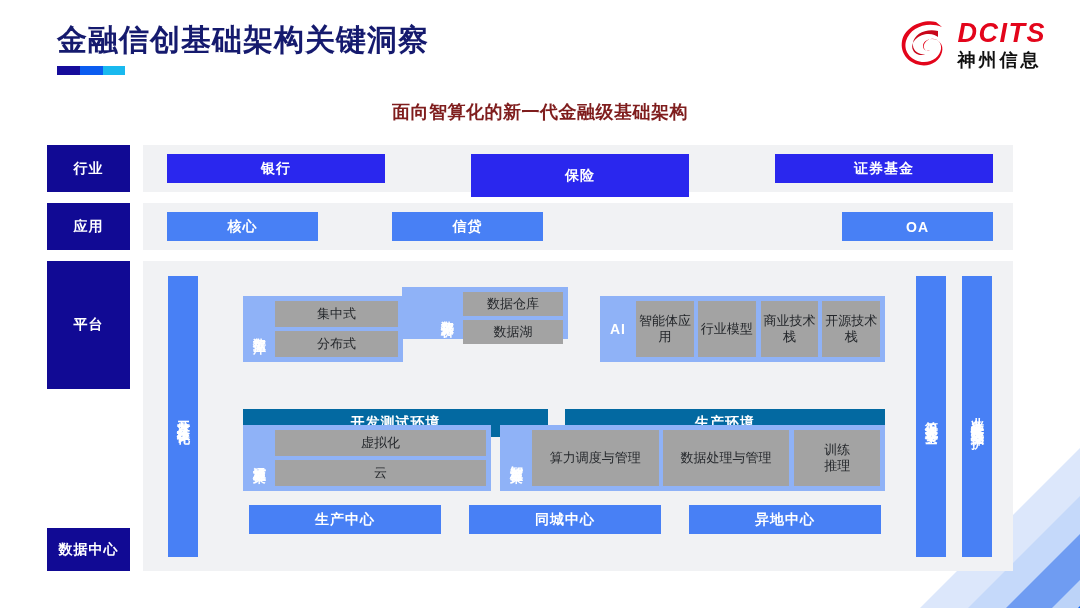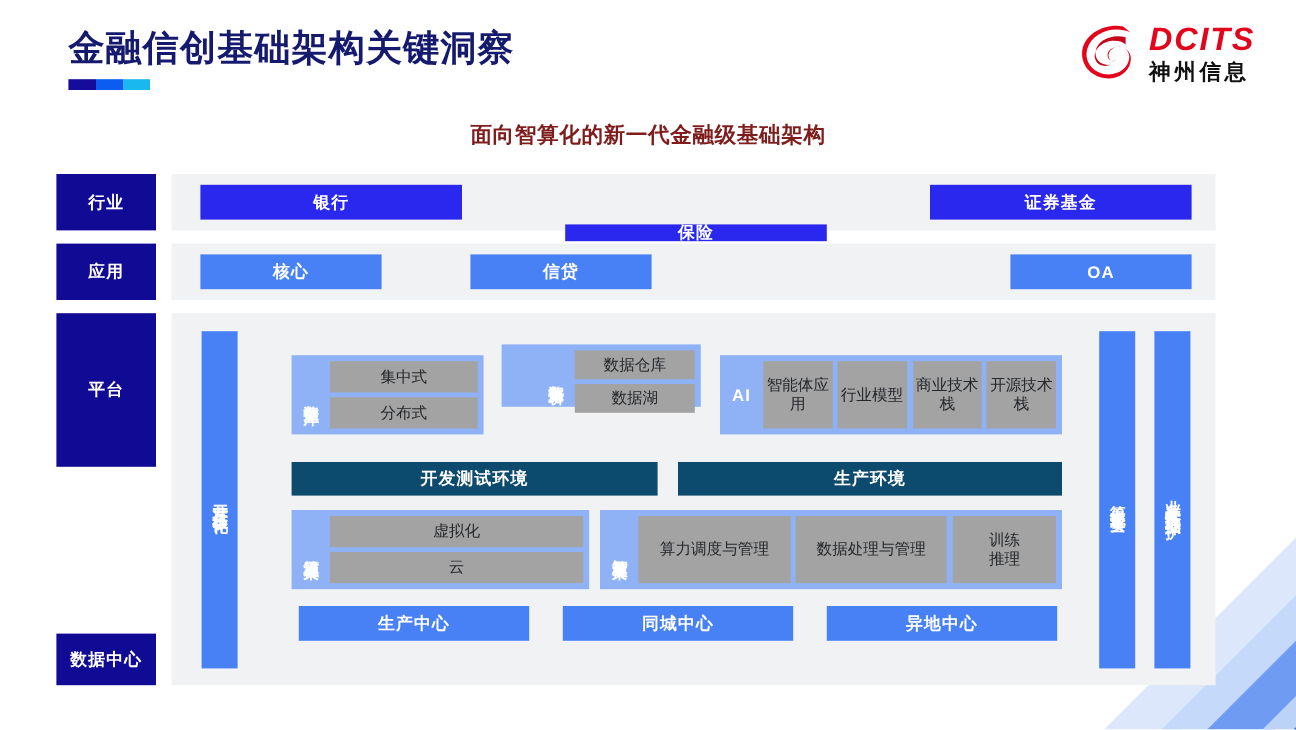--- a/index.html
+++ b/index.html
@@ -63,21 +63,21 @@
 
   .pill {
     position: absolute; display: flex; align-items: center; justify-content: center;
     color: #fff; font-weight: 700; letter-spacing: 1px;
   }
   .pill-dark { background: #2a27ee; font-size: 14px; }
   .pill-mid  { background: #4880f5; font-size: 14px; }
 
   
   #ind-0 { left: 167px; top: 154px; width: 218px; height: 29px; }
-  #ind-1 { left: 471px; top: 154px; width: 218px; height: 14px; margin-top: 33px; }
+  #ind-1 { left: 471px; top: 154px; width: 218px; height: 43px; }
   #ind-2 { left: 775px; top: 154px; width: 218px; height: 29px; }
   
   #app-0 { left: 167px; top: 212px; width: 151px; height: 29px; }
   #app-1 { left: 392px; top: 212px; width: 151px; height: 29px; }
   #app-2 { left: 617px; top: 212px; width: 151px; height: 29px; }
   #app-3 { left: 842px; top: 212px; width: 151px; height: 29px; }
 
   
   .vbar {
     position: absolute; background: #4880f5; color: #fff;
@@ -101,31 +101,31 @@
   .group-body { flex: 1; display: flex; flex-direction: column; gap: 4px; }
   .group-cols { flex: 1; display: flex; gap: 5px; }
   .group-col  { flex: 1; display: flex; flex-direction: row; gap: 4px; }
   .cell {
     background: #a3a3a3; color: #24272b; font-size: 13px;
     display: flex; align-items: center; justify-content: center;
     flex: 1; min-height: 24px; text-align: center; line-height: 1.2;
   }
 
   #grp-db { left: 243px; top: 296px; width: 160px; height: 66px; }
-  #grp-da { left: 418px; top: 287px; width: 166px; height: 52px; padding-left: 34px; }
+  #grp-da { left: 402px; top: 287px; width: 166px; height: 52px; padding-left: 34px; }
   #grp-ai { left: 600px; top: 296px; width: 285px; height: 66px; }
   #grp-ai .group-label { font-size: 14px; writing-mode: horizontal-tb; width: 26px; }
 
   #grp-general { left: 243px; top: 425px; width: 248px; height: 66px; }
   #grp-smart   { left: 500px; top: 425px; width: 385px; height: 66px; }
 
   
   .band {
-    position: absolute; background: #0c4a6e; color: #fff; font-size: 14px; font-weight: 700;
-    display: flex; align-items: center; justify-content: center; letter-spacing: 1px;
+    position: absolute; background: #0369a1; color: #fff; font-size: 14px; font-weight: 700;
+    display: flex; align-items: center; justify-content: center; letter-spacing: 1px; margin-top: 24px;
   }
   #band-dev  { left: 243px; top: 385px; width: 305px; height: 28px; }
   #band-prod { left: 565px; top: 385px; width: 320px; height: 28px; }
 
   .dc {
     position: absolute; background: #4880f5; color: #fff; font-size: 14px; font-weight: 700;
     display: flex; align-items: center; justify-content: center; letter-spacing: 1px;
   }
   #dc-0 { left: 249px; top: 505px; width: 192px; height: 29px; }
   #dc-1 { left: 469px; top: 505px; width: 192px; height: 29px; }

